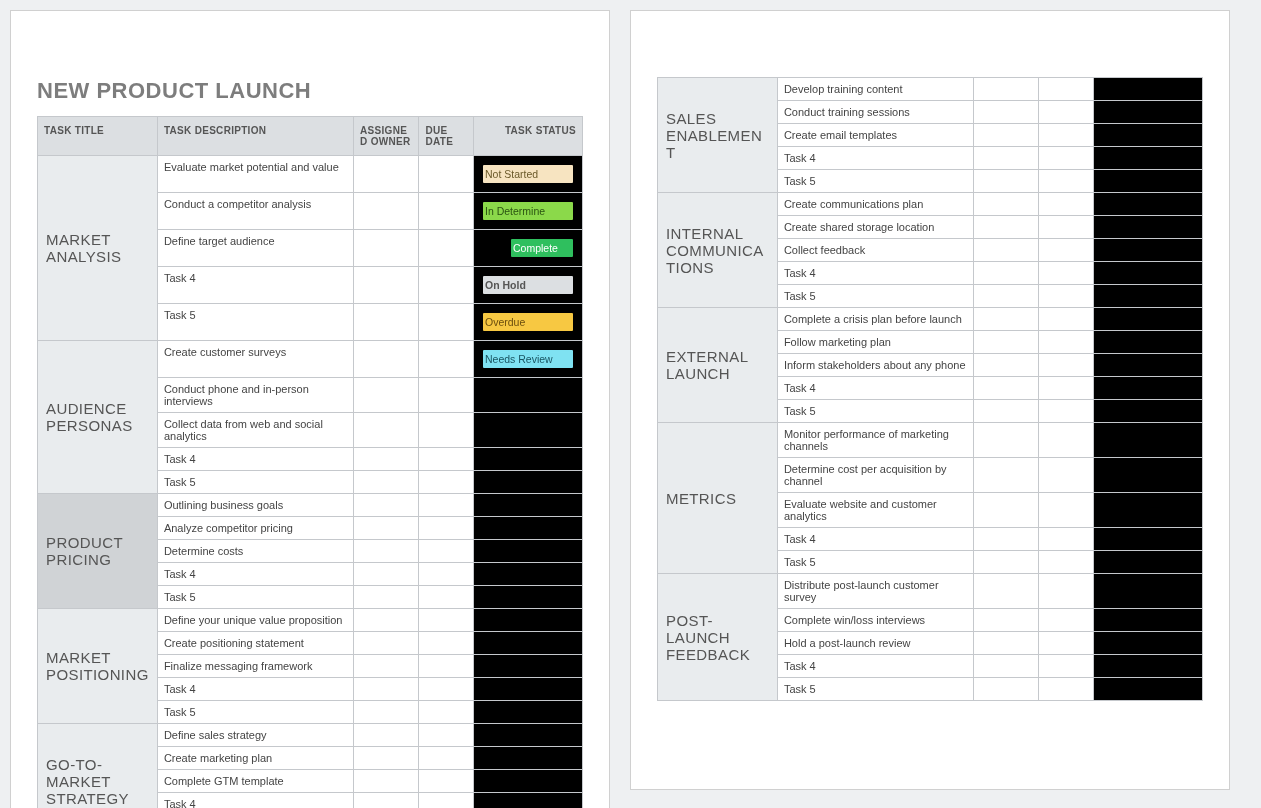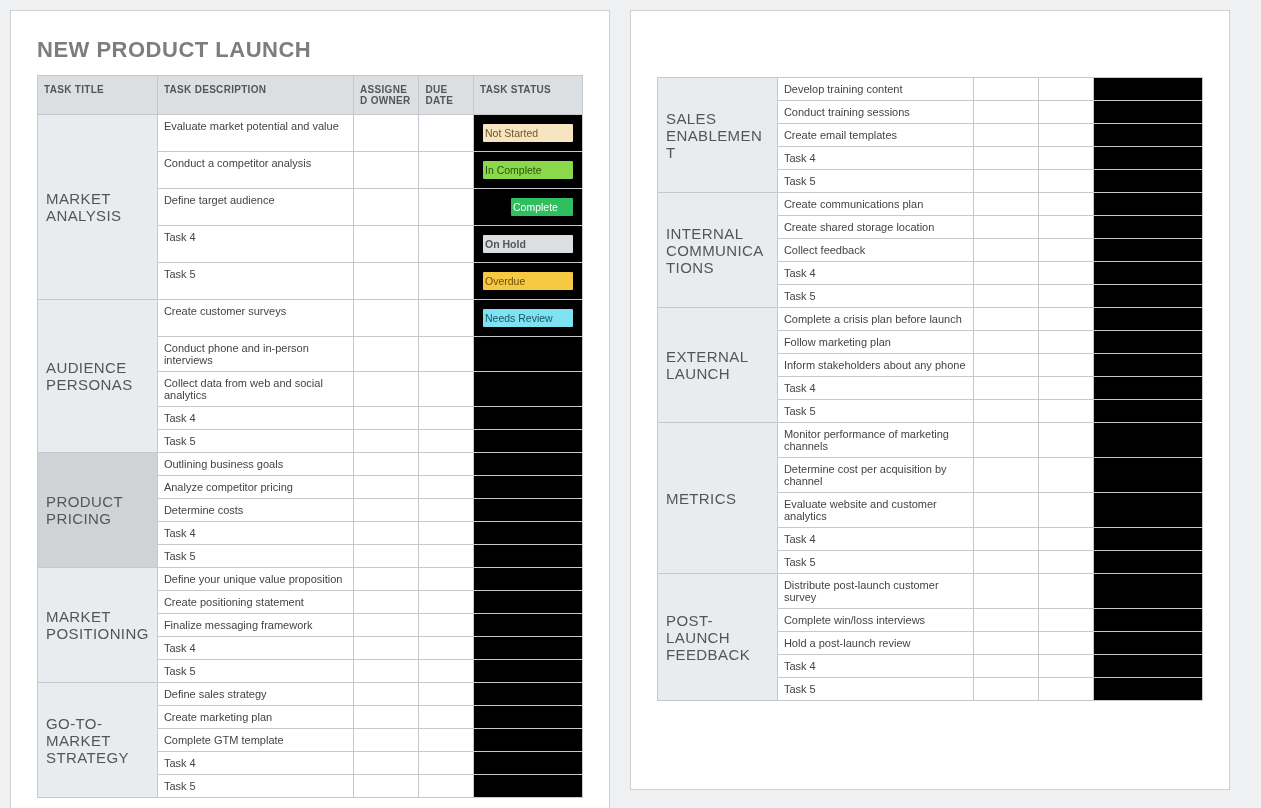--- a/index.html
+++ b/index.html
@@ -23,21 +23,21 @@
   }
   .title {
     font-size: 22px;
     font-weight: 700;
     color: #7d7d7d;
     letter-spacing: 0.5px;
     line-height: 1.2;
     margin-bottom: 12px;
     font-family: Arial, Helvetica, sans-serif;
   }
-  .title span { display:block; }
+  .title span { display:block;margin-top:41px; }
   table {
     border-collapse: collapse;
     width: 100%;
     table-layout: fixed;
   }
   th, td {
     border: 1px solid #c5c8cc;
     padding: 5px 6px;
     text-align: left;
     vertical-align: top;
@@ -105,39 +105,39 @@
         <col class="c-owner">
         <col class="c-date">
         <col class="c-status">
     </colgroup>
     <thead>
       <tr>
         <th>TASK TITLE</th>
         <th>TASK DESCRIPTION</th>
         <th>ASSIGNED OWNER</th>
         <th>DUE DATE</th>
-        <th style="text-align:left;">TASK STATUS</th>
+        <th style="text-align:right;">TASK STATUS</th>
       </tr>
     </thead>
     <tbody id="tbody-page1">
         <tr>
           <td rowspan="5" class="section-cell">MARKET ANALYSIS</td>
           <td>Evaluate market potential and value</td>
           <td></td>
           <td></td>
           <td class="status-cell">
             <span class="status-pill s-notstarted">Not Started</span>
           </td>
         </tr>
         <tr>
           <td>Conduct a competitor analysis</td>
           <td></td>
           <td></td>
           <td class="status-cell">
-            <span class="status-pill s-inprogress">In Complete</span>
+            <span class="status-pill s-inprogress">In Determine</span>
           </td>
         </tr>
         <tr>
           <td>Define target audience</td>
           <td></td>
           <td></td>
           <td class="status-cell">
             <span class="status-pill s-complete">Complete</span>
           </td>
         </tr>

